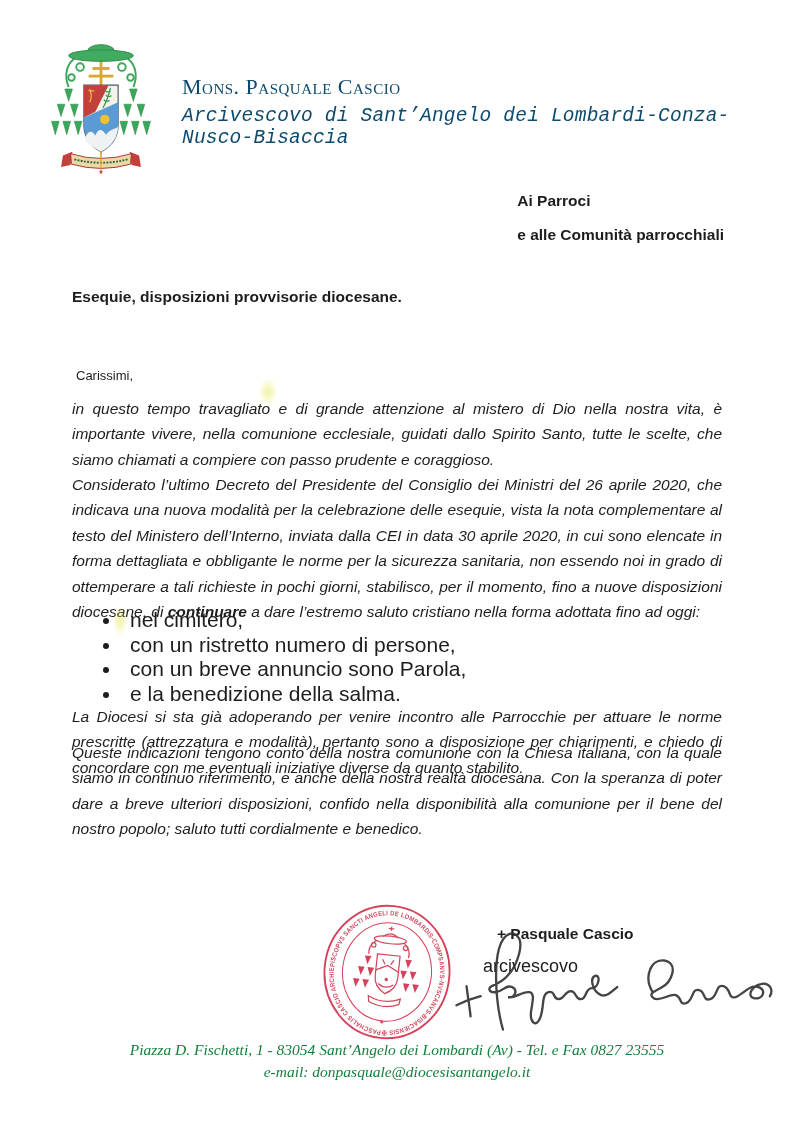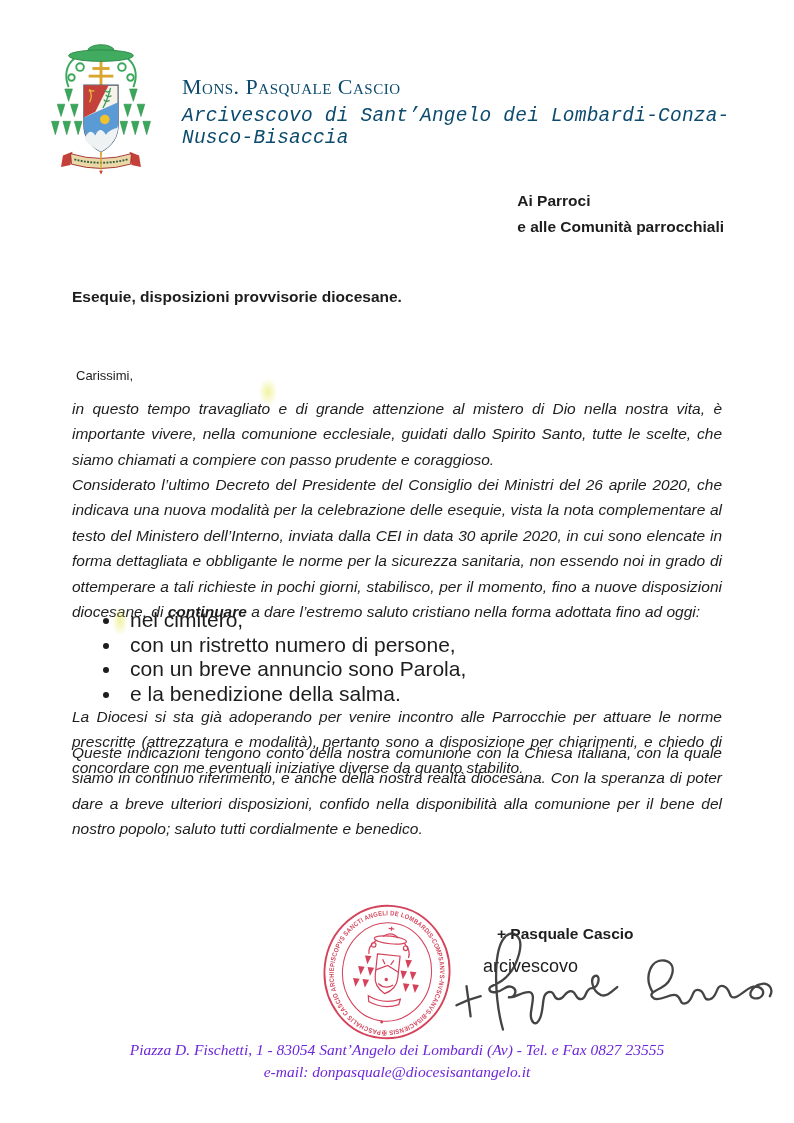--- a/index.html
+++ b/index.html
@@ -15,21 +15,21 @@
     font-family:"Liberation Serif", serif;font-variant:small-caps;
     font-size:22px;letter-spacing:.5px;
   }
   .masthead-title{
     font-family:Liberation Mono, monospace;font-style:italic;
     font-size:19.5px;margin-top:5px;letter-spacing:.2px;
   }
   
   .recipients{position:absolute;top:188px;right:70px;text-align:left;
     font-weight:bold;font-size:15.5px;line-height:26px;}
-  .recipients .line2{}
+  .recipients .line2{margin-top:8px;}
   
   .subject{position:absolute;left:72px;top:288px;font-weight:bold;font-size:15.5px;}
   .salutation{position:absolute;left:76px;top:352px;font-size:13px;margin-top:16px;}
   .para{position:absolute;left:72px;width:650px;font-size:15.5px;
     line-height:25.5px;text-align:justify;font-style:italic;}
   .p1{top:380px;}
   .p2{top:456px;}
   .p3{top:688px;}
   .p4{top:724px;}
   .bold{font-weight:bold;}
@@ -40,21 +40,21 @@
   .dateline{position:absolute;left:72px;top:886px;font-style:italic;
     font-weight:600;font-size:15.5px;}
   .seal{position:absolute;left:316px;top:900px;width:142px;height:144px;
     transform:rotate(6deg);opacity:.92;}
   .printed-name{position:absolute;left:497px;top:925px;font-weight:600;font-size:15.5px;}
   .printed-title{position:absolute;left:483px;top:956px;font-weight:400;font-size:18px;}
   .handwriting{position:absolute;left:418px;top:926px;width:360px;height:112px;}
   
   .footer{position:absolute;left:0;top:1040px;width:100%;text-align:center;
     font-family:"Liberation Serif", serif;font-style:italic;
-    font-size:15.5px;line-height:20px;color:#6d28d9;}
+    font-size:15.5px;line-height:20px;color:#15803d;}
   .footer .line2{margin-top:2px;}
   
   .smudge{position:absolute;border-radius:50%;pointer-events:none;
     background:radial-gradient(ellipse at center, rgba(228,233,90,.55), rgba(228,233,90,0) 70%);}
   .smudge1{left:258px;top:378px;width:20px;height:28px;}
   .smudge2{left:112px;top:606px;width:16px;height:30px;}
 </style>
 </head>
 <body>
 

